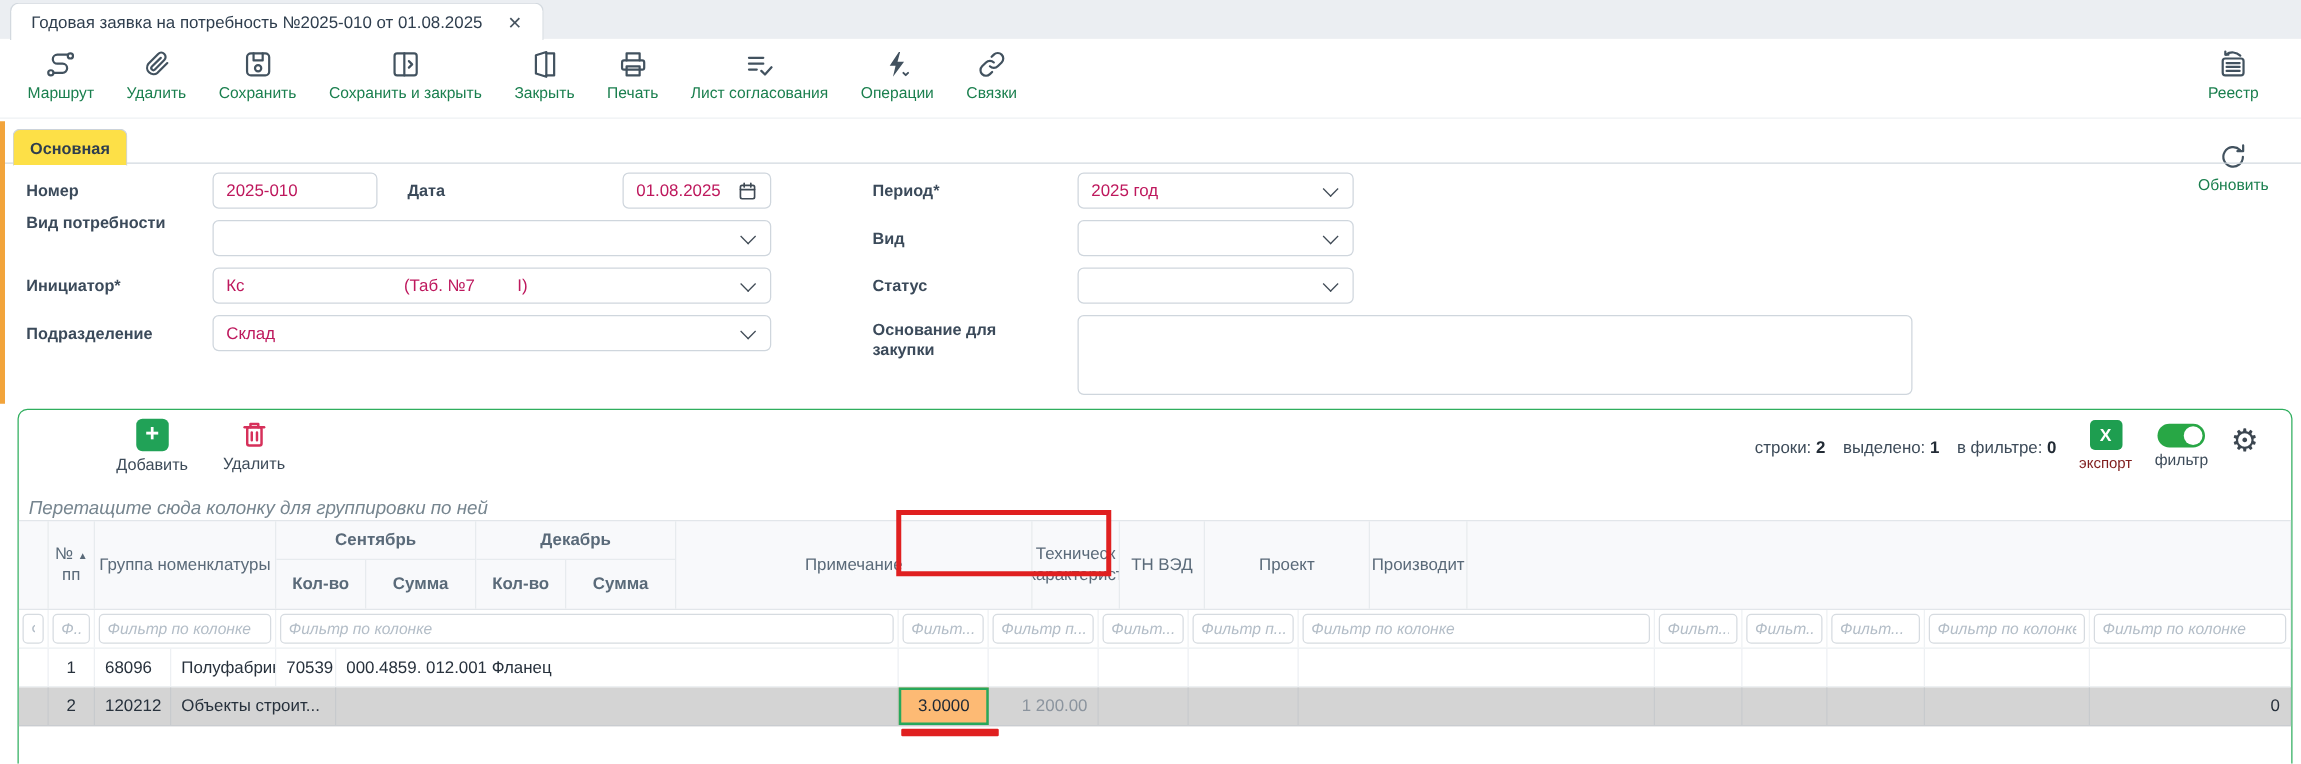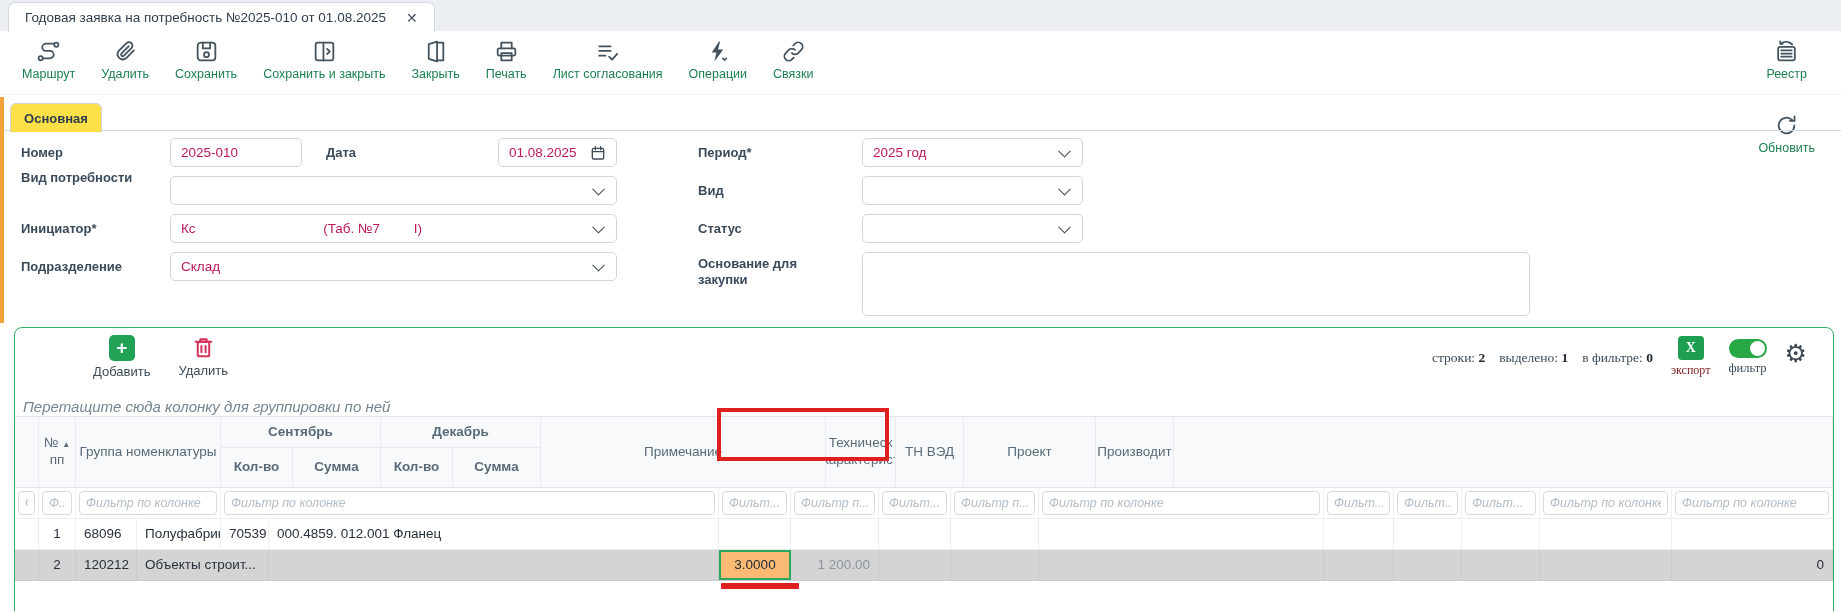--- a/index.html
+++ b/index.html
@@ -39,21 +39,21 @@
   .cal{width:16px;height:16px;stroke:#3f4a55;fill:none;stroke-width:2;stroke-linecap:round;}
 
   
   .grid-panel{position:absolute;left:14px;top:327px;width:1820px;height:292px;background:#fff;
               border:1px solid #2fae5e;border-radius:8px;box-sizing:border-box;overflow:hidden;}
   .gt-actions{position:absolute;left:78px;top:7px;display:flex;gap:28px;}
   .gbtn{display:flex;flex-direction:column;align-items:center;gap:3px;cursor:pointer;}
   .gbtn .lbl{font-size:13px;color:#3d4b59;}
   .add-box{width:26px;height:26px;background:#21a257;border-radius:5px;color:#fff;font-size:19px;line-height:25px;
            text-align:center;font-weight:700;}
-  .gt-controls{position:absolute;top:8px;right:26px;display:flex;align-items:flex-start;gap:18px;font-family:Liberation Serif, serif;}
+  .gt-controls{position:absolute;top:8px;right:26px;display:flex;align-items:flex-start;gap:18px;}
   .counts{display:flex;gap:14px;margin-top:14px;font-size:13.5px;color:#3d4b59;white-space:nowrap;}
   .counts b{color:#222b35;}
   .stack{display:flex;flex-direction:column;align-items:center;gap:3px;cursor:pointer;}
   .xbox{width:26px;height:24px;background:#1e9e50;border-radius:4px;color:#fff;font-weight:700;font-size:14px;
         display:flex;align-items:center;justify-content:center;}
   .lbl-green{font-size:12px;color:#7f1d1d;}
   .lbl-dark{font-size:12.5px;color:#3d4b59;}
   .toggle{width:38px;height:19px;background:#28a745;border-radius:10px;position:relative;margin-top:3px;cursor:pointer;}
   .toggle .knob{position:absolute;right:2px;top:2px;width:15px;height:15px;background:#fff;border-radius:50%;}
   .gear{font-size:25px;color:#3c4650;margin-top:5px;line-height:1;cursor:pointer;}

